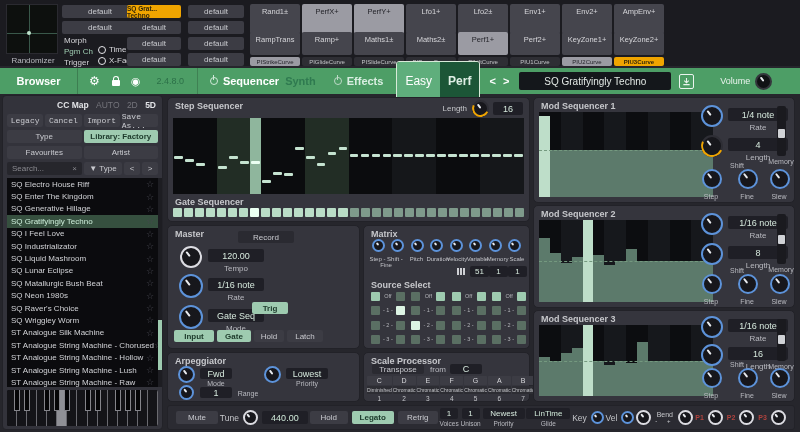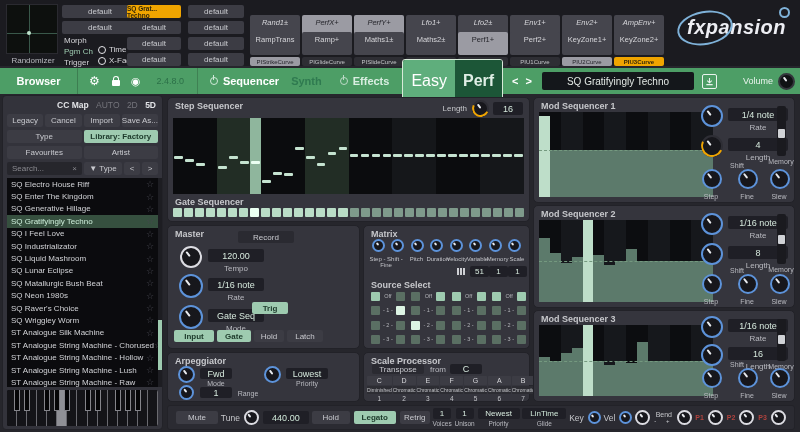--- a/index.html
+++ b/index.html
@@ -59,21 +59,21 @@
   .tb-ic { color:#fff; font-size:12px; margin-left:11px; }
   .lock { width:8px; height:6px; background:#fff; border-radius:1px; position:relative; margin-left:12px; margin-top:3px; }
   .lock::before { content:""; position:absolute; top:-4px; left:1px; width:4px; height:4px;
                   border:1.5px solid #fff; border-bottom:none; border-radius:3px 3px 0 0; }
   .tb-version { margin-left:16px; color:#2c7048; font-size:9px; }
   .tb-div { margin-left:13px; width:1px; height:26px; background:rgba(0,0,0,0.18); }
   .pwr { display:inline-block; width:8px; height:8px; border:1.5px solid currentColor; border-radius:50%; position:relative; }
   .pwr::before { content:""; position:absolute; top:-3px; left:50%; margin-left:-1px; width:1.5px; height:5px; background:currentColor; }
   .tb-sec { display:flex; align-items:center; gap:5px; margin-left:12px; font-size:11px; font-weight:bold; }
   .toggle { margin-left:13px; display:flex; border:1px solid #d8ead9; border-radius:3px; overflow:hidden; }
-  .toggle span { padding:12px 8px; font-size:16px; }
+  .toggle span { padding:12px 8px; font-size:12px; }
   .t-easy { background:#5fae7c; color:#fff; }
   .t-edit { background:#1c5637; color:#dfeee5; font-weight:bold; }
   .chev { margin-left:9px; color:#fff; font-weight:bold; font-size:11px; display:flex; gap:7px; }
   .preset-box { margin-left:10px; width:152px; height:18px; background:#14171b; border-radius:2px;
                 color:#e2e8e4; font-size:10px; display:flex; align-items:center; justify-content:center; }
   .save-ic { margin-left:8px; width:15px; height:15px; border:1px solid #eaf4ee; border-radius:2px;
              display:flex; align-items:center; justify-content:center; }
   .vol-label { margin-left:26px; font-size:9px; color:#eaf4ee; }
   .vol-knob { margin-left:5px; background:#101214; }
 
@@ -211,21 +211,21 @@
 
     <div class="btn orange mcell" style="position:absolute;left:127px;top:5px;width:54px;height:13px;font-size:6.5px;padding:0;">SQ Grat... Techno</div>
     <div class="btn" style="left:127px;top:21px;width:54px;height:13px;">default</div>
     <div class="btn" style="left:127px;top:37px;width:54px;height:13px;">default</div>
     <div class="btn" style="left:127px;top:53px;width:54px;height:13px;">default</div>
     <div class="btn" style="left:188px;top:5px;width:56px;height:13px;">default</div>
     <div class="btn" style="left:188px;top:21px;width:56px;height:13px;">default</div>
     <div class="btn" style="left:188px;top:37px;width:56px;height:13px;">default</div>
     <div class="btn" style="left:188px;top:53px;width:56px;height:13px;">default</div>
 
-    <div class="mrow" id="mod-row1" style="top:15px;height:30px;font-style:italic;">
+    <div class="mrow" id="mod-row1" style="top:4px;height:30px;">
         <div class="mcell ">Rand1±</div>
         <div class="mcell  active">PerfX+</div>
         <div class="mcell  active">PerfY+</div>
         <div class="mcell ">Lfo1+</div>
         <div class="mcell ">Lfo2±</div>
         <div class="mcell ">Env1+</div>
         <div class="mcell ">Env2+</div>
         <div class="mcell ">AmpEnv+</div>
       </div>
     <div class="mrow" id="mod-row2" style="top:32px;height:23px;">
@@ -242,35 +242,34 @@
         <div class="mcell curve active">PIStrikeCurve</div>
         <div class="mcell curve">PIGlideCurve</div>
         <div class="mcell curve">PISlideCurve</div>
         <div class="mcell curve">PIPressCurve</div>
         <div class="mcell curve">PILiftCurve</div>
         <div class="mcell curve">PIU1Curve</div>
         <div class="mcell curve active">PIU2Curve</div>
         <div class="mcell curve orange">PIU3Curve</div>
       </div>
 
-    <div class="logo">fxpansion</div>
   </div>
 
   <div id="toolbar">
     <div class="tb-browser">Browser</div>
     <div class="tb-ic">⚙</div>
     <div class="lock"></div>
     <div class="tb-ic" style="font-size:11px;">◉</div>
     <div class="tb-version">2.4.8.0</div>
     <div class="tb-div"></div>
     <div class="tb-sec" style="color:#fff;">
       <span class="pwr" style="color:#cfe9d8;"></span>
       <span>Sequencer</span>
     </div>
-    <div class="tb-sec" style="color:#2f7a50;margin-left:12px;text-align:center;">
+    <div class="tb-sec" style="color:#2f7a50;margin-left:6px;text-align:center;">
       <span>Synth</span>
     </div>
     <div class="tb-sec" style="color:#d9eee1;margin-left:18px;">
       <span class="pwr" style="color:#bcd9c6;"></span>
       <span>Effects</span>
     </div>
     <div class="toggle">
       <span class="t-easy">Easy</span>
       <span class="t-edit">Perf</span>
     </div>
@@ -288,21 +287,21 @@
     <span class="knob k-dark k17 vol-knob"></span>
   </div>
 
   <div id="sidebar">
     <div class="sb-head">
       <b>CC Map</b>
       <i>AUTO</i>
       <i>2D</i>
       <span class="b2">5D</span>
     </div>
-    <div class="sbrow" style="top:18px;">
+    <div class="sbrow" style="top:18px;font-family:Liberation Mono, monospace;">
       <div class="b">Legacy</div>
       <div class="b">Cancel</div>
       <div class="b">Import</div>
       <div class="b">Save As...</div>
     </div>
     <div class="sbrow" style="top:50px;">
       <div class="b">Favourites</div>
       <div class="b">Artist</div>
     </div>
     <div class="sbrow" style="top:34px;">
@@ -986,21 +985,21 @@
   <div id="bottombar">
     <div class="btn bb">Mute</div>
     <div class="grp">
       <span class="lbl">Tune</span>
       <span class="knob k-white k15"></span>
       <span class="vbox" style="position:static;width:46px;height:13px;color:#cfe8d8;">440.00</span>
     </div>
     <div class="grp">
       <div class="btn bb" style="width:38px;">Hold</div>
       <div class="btn bb green-btn" style="width:42px;">Legato</div>
-      <div class="btn bb" style="width:30px;">Retrig</div>
+      <div class="btn bb" style="width:40px;">Retrig</div>
     </div>
     <div class="stack">
       <span class="vbox sv" style="width:18px;">1</span>
       <span class="sl">Voices</span>
     </div>
     <div class="stack">
       <span class="vbox sv" style="width:18px;">1</span>
       <span class="sl">Unison</span>
     </div>
     <div class="stack">

